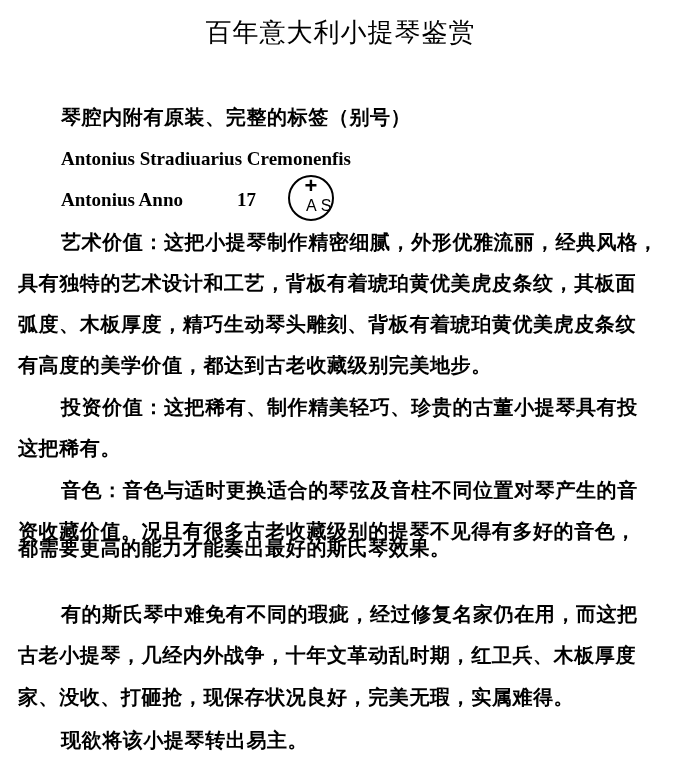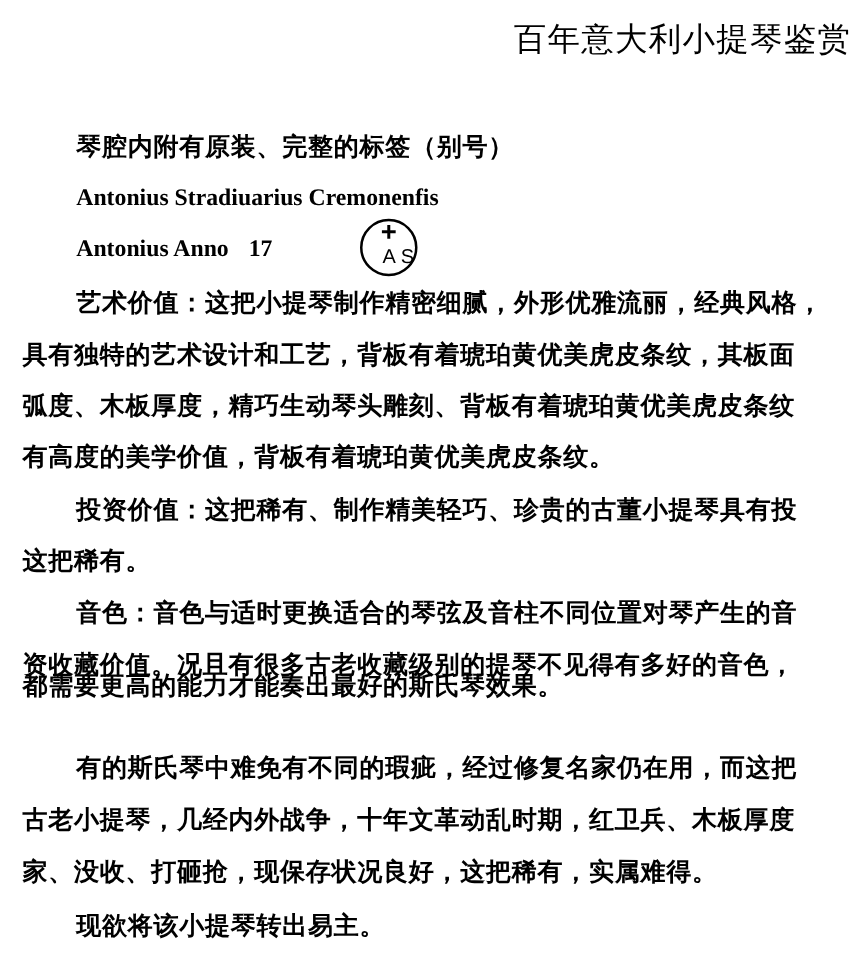--- a/index.html
+++ b/index.html
@@ -1,31 +1,31 @@
 <!DOCTYPE html>
 <html><head>
 <meta charset="utf-8">
 <style>
   html, body { margin: 0; padding: 0; background: #ffffff; }
   body { width: 681px; height: 769px; position: relative; overflow: hidden; color: #000; }
   .title {
     position: absolute; left: 0; right: 0; top: 14px;
-    text-align: right;
+    text-align: center;
     font-family: "DejaVu Sans", sans-serif;
     font-size: 26px; line-height: 36px; letter-spacing: 1px;
   }
   .line {
     position: absolute; left: 18px; width: 645px;
     font-family: "DejaVu Serif", serif;
     font-size: 20px; line-height: 28px; font-weight: bold;
     white-space: nowrap; letter-spacing: 0.6px;
   }
   .indent { left: 61px; }
   .latin { font-family: "Liberation Serif", serif; font-size: 19px; font-weight: bold; letter-spacing: 0; }
-  .year { display: inline-block; margin-left: 16px; }
+  .year { display: inline-block; margin-left: 54px; }
   .stamp {
     position: absolute; left: 288px; top: 175px;
     width: 46px; height: 46px; border: 2px solid #000; border-radius: 50%;
     box-sizing: border-box;
     font-family: "Liberation Sans", sans-serif;
   }
   .stamp .plus { position: absolute; left: 0; right: 0; top: -2px; text-align: center; font-size: 22px; line-height: 22px; font-weight: bold; }
   .stamp .as { position: absolute; left: 0; right: 0; top: 20px; text-align: center; font-size: 16px; line-height: 18px; letter-spacing: 4px; padding-left: 16px; }
 </style>
 </head>
@@ -39,26 +39,26 @@
   <span>Antonius Anno</span><span class="year">17</span>
 </div>
 <div class="stamp">
   <span class="plus">+</span>
   <span class="as">AS</span>
 </div>
 
 <div class="line indent" style="top:228px">艺术价值：这把小提琴制作精密细腻，外形优雅流丽，经典风格，</div>
 <div class="line" style="top:269px">具有独特的艺术设计和工艺，背板有着琥珀黄优美虎皮条纹，其板面</div>
 <div class="line" style="top:310px">弧度、木板厚度，精巧生动琴头雕刻、背板有着琥珀黄优美虎皮条纹</div>
-<div class="line" style="top:351px">有高度的美学价值，背板有着琥珀黄优美虎皮条纹。</div>
+<div class="line" style="top:351px">有高度的美学价值，都达到古老收藏级别完美地步。</div>
 
 <div class="line indent" style="top:393px">投资价值：这把稀有、制作精美轻巧、珍贵的古董小提琴具有投</div>
 <div class="line" style="top:434px">这把稀有。</div>
 
 <div class="line indent" style="top:476px">音色：音色与适时更换适合的琴弦及音柱不同位置对琴产生的音</div>
 <div class="line" style="top:517px">资收藏价值。况且有很多古老收藏级别的提琴不见得有多好的音色，</div>
 <div class="line" style="top:534px">都需要更高的能力才能奏出最好的斯氏琴效果。</div>
 
 <div class="line indent" style="top:600px">有的斯氏琴中难免有不同的瑕疵，经过修复名家仍在用，而这把</div>
 <div class="line" style="top:641px">古老小提琴，几经内外战争，十年文革动乱时期，红卫兵、木板厚度</div>
-<div class="line" style="top:683px">家、没收、打砸抢，现保存状况良好，这把稀有，实属难得。</div>
+<div class="line" style="top:683px">家、没收、打砸抢，现保存状况良好，完美无瑕，实属难得。</div>
 
 <div class="line indent" style="top:726px">现欲将该小提琴转出易主。</div>
 
 </body></html>

